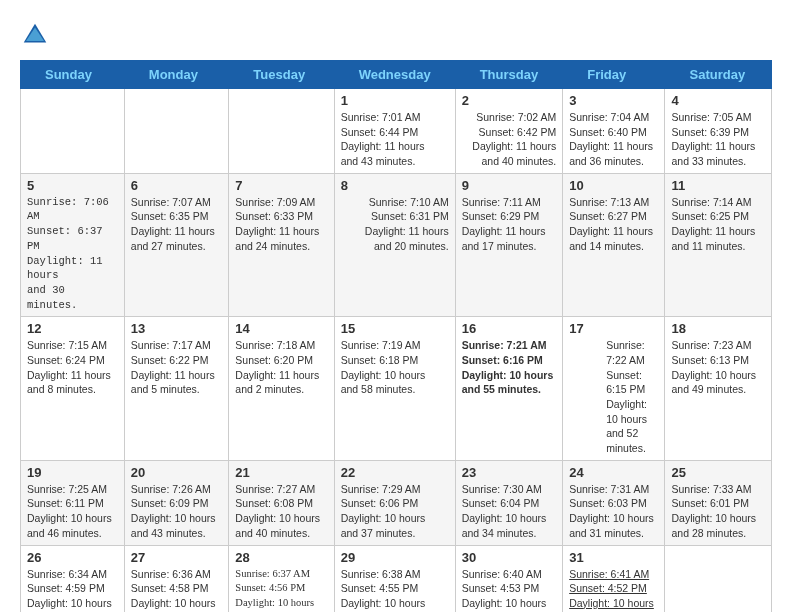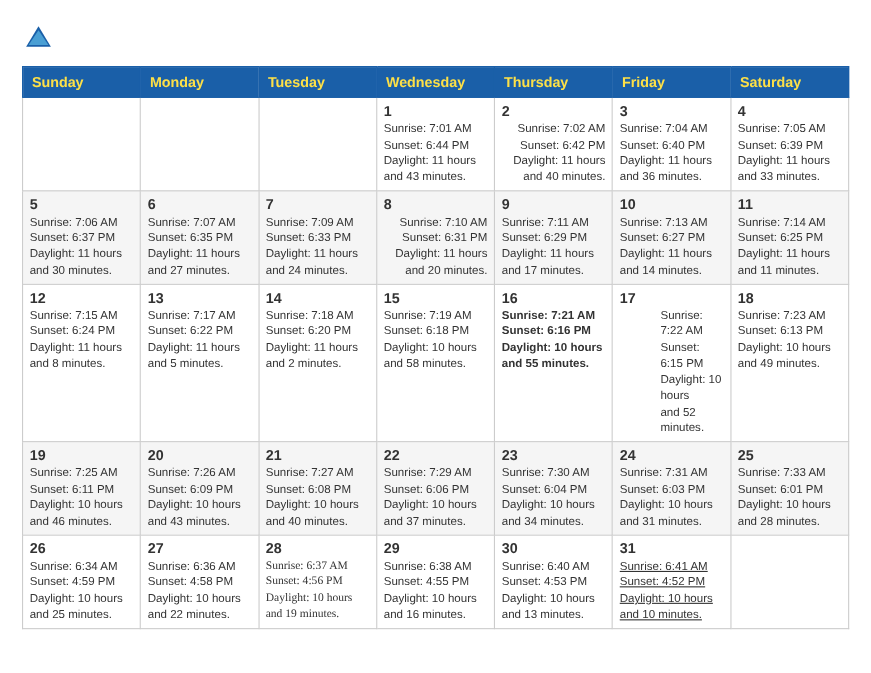--- a/index.html
+++ b/index.html
@@ -52,24 +52,24 @@
       font-size: 16px;
       color: #555;
     }
     .calendar {
       width: 100%;
       border-collapse: collapse;
       border: 1px solid #ccc;
     }
     .calendar th {
       background: #1a5fa8;
-      color: #fde047;
+      color: #7dd3fc;
       font-size: 13px;
       font-weight: bold;
-      padding: 6px 8px;
+      padding: 6px 24px;
       text-align: left;
       border: 1px solid #1a5fa8;
     }
     .calendar td {
       vertical-align: top;
       padding: 4px 6px;
       border: 1px solid #ccc;
       font-size: 10.5px;
       color: #333;
       width: calc(100% / 7);
@@ -156,21 +156,21 @@
           <span class="day-number">4</span>
           <div class="day-info" style="white-space: pre-line;">Sunrise: 7:05 AM
 Sunset: 6:39 PM
 Daylight: 11 hours
 and 33 minutes.</div>
         </td>
       </tr>
       <tr>
         <td>
           <span class="day-number">5</span>
-          <div class="day-info" style="white-space: pre-line;">Sunrise: 7:06 AM
+          <div class="day-info" style="white-space: pre-line; font-family: Liberation Mono, monospace;">Sunrise: 7:06 AM
 Sunset: 6:37 PM
 Daylight: 11 hours
 and 30 minutes.</div>
         </td>
         <td>
           <span class="day-number">6</span>
           <div class="day-info" style="white-space: pre-line;">Sunrise: 7:07 AM
 Sunset: 6:35 PM
 Daylight: 11 hours
 and 27 minutes.</div>

